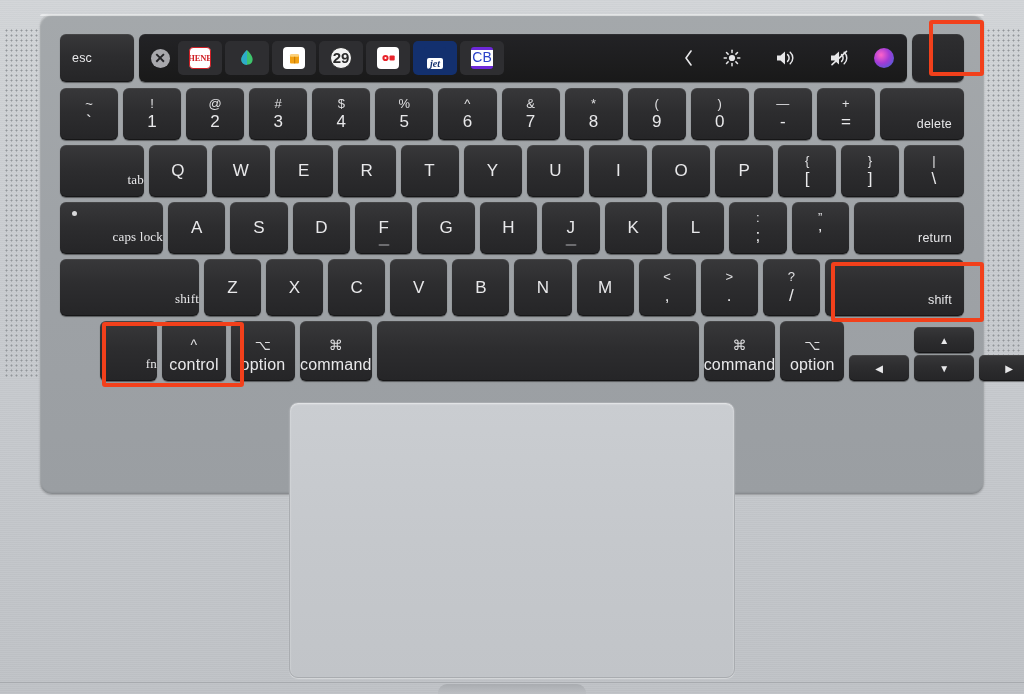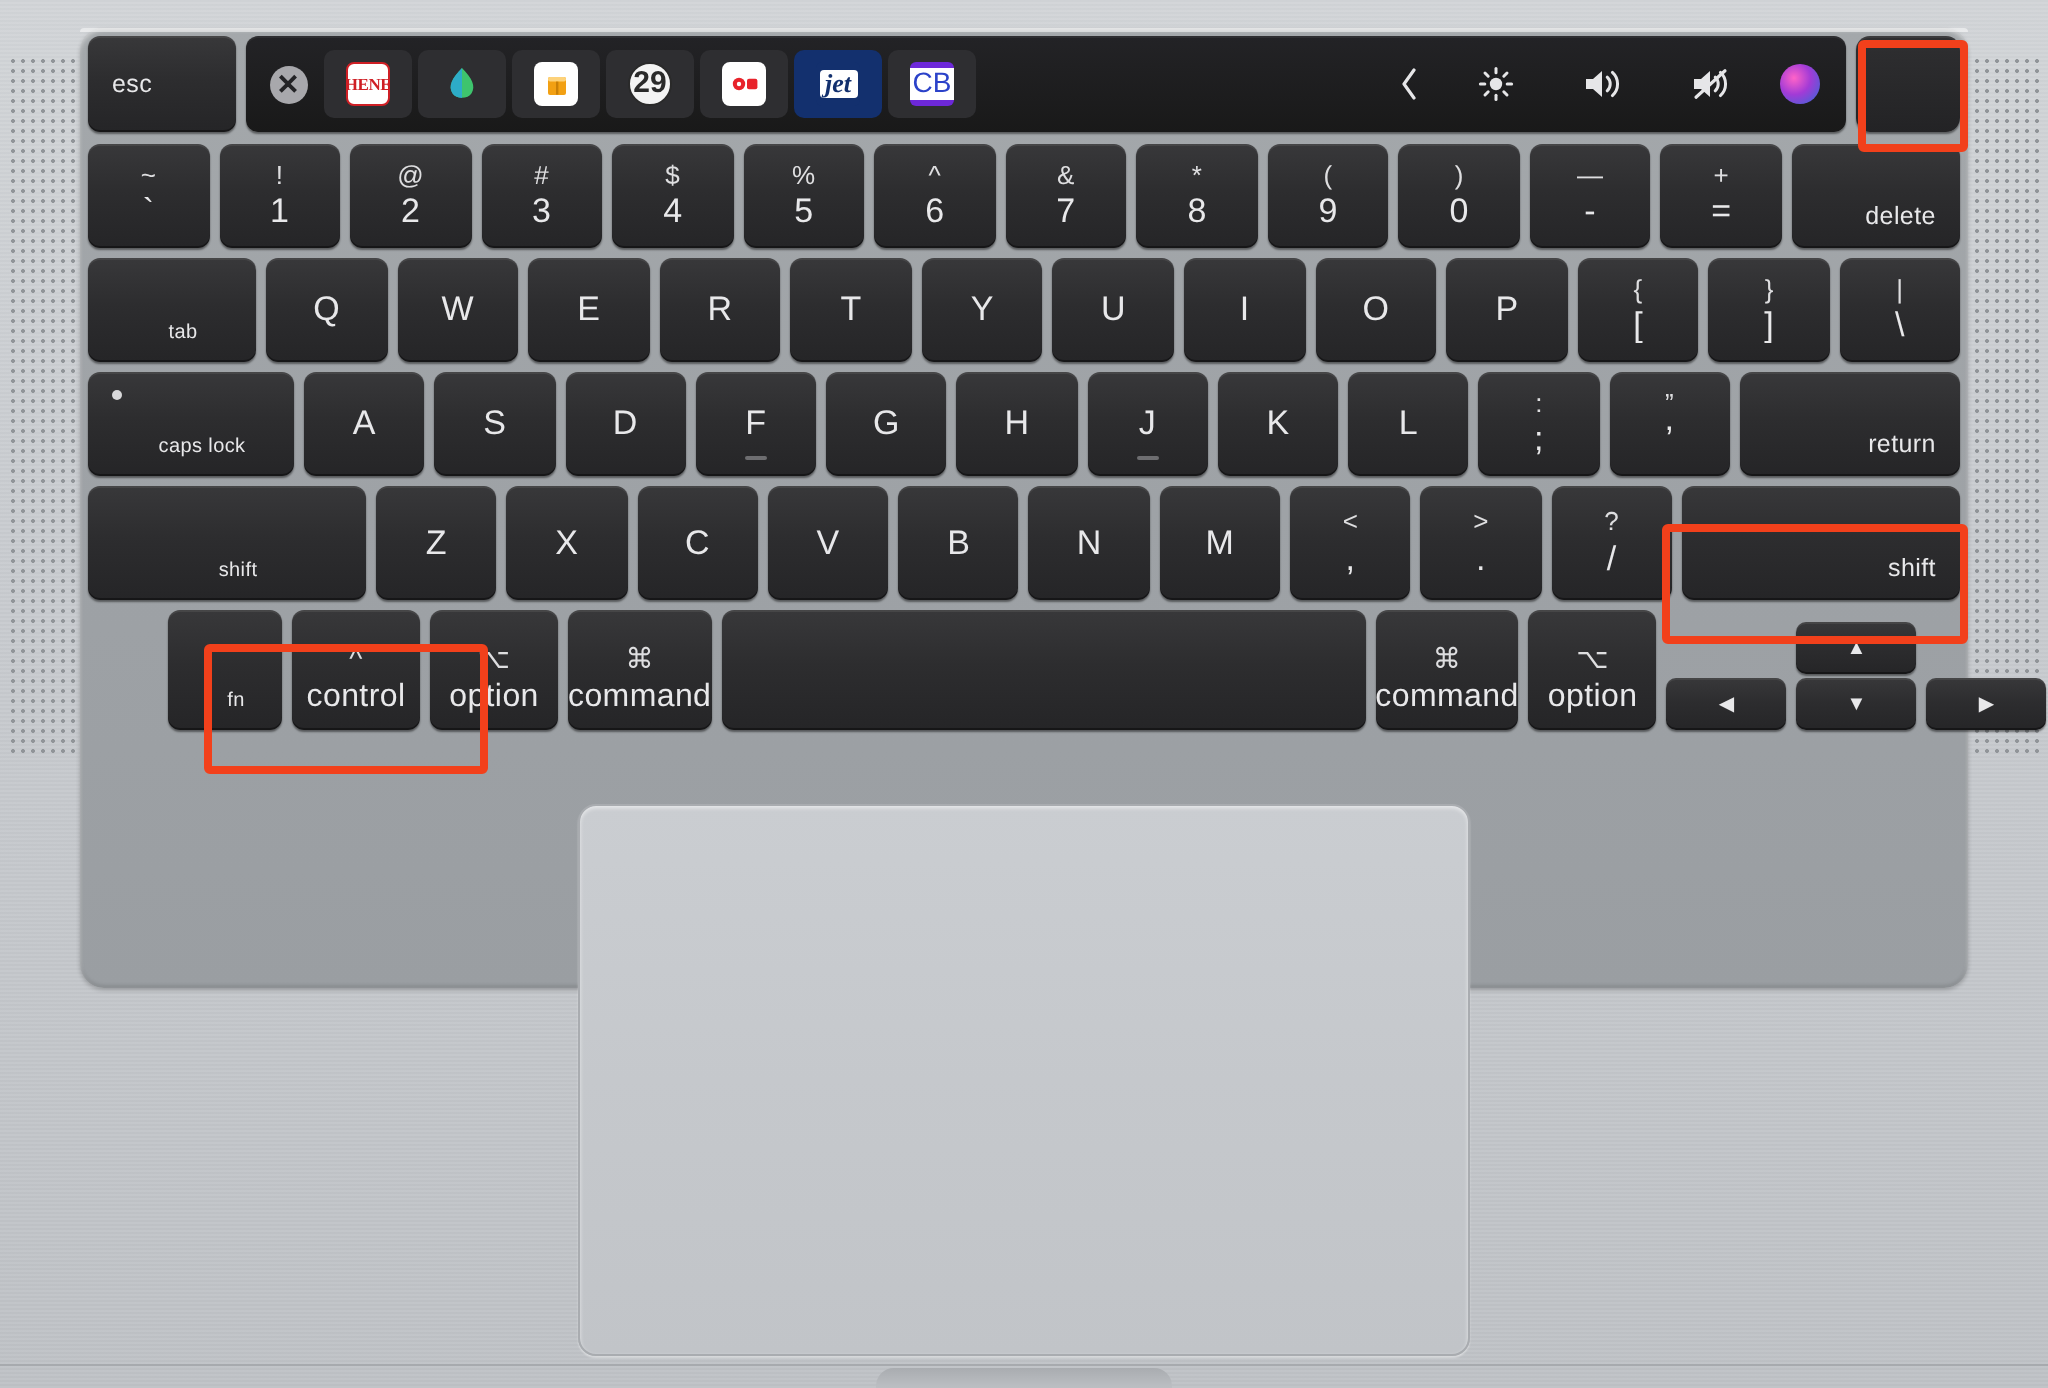--- a/index.html
+++ b/index.html
@@ -38,21 +38,21 @@
     left: 40px;
     top: 14px;
     width: 944px;
     height: 480px;
     border-radius: 12px;
     background: linear-gradient(180deg, #a4a8ab 0%, #9ea2a6 50%, #9a9ea2 100%);
     box-shadow:
       inset 0 1px 2px rgba(255,255,255,.55),
       inset 0 -1px 2px rgba(0,0,0,.18),
       0 1px 2px rgba(0,0,0,.22);
-    padding: 4px;
+    padding: 20px;
   }
 
   
   .speaker {
     position: absolute;
     top: 28px;
     width: 34px;
     height: 350px;
     background-image: radial-gradient(circle, #8e9296 0.9px, transparent 1.1px);
     background-size: 5px 5px;
@@ -98,24 +98,25 @@
     line-height: 1.05;
     display: block;
     text-align: center;
   }
   .key.dual { justify-content: center; gap: 3px; }
   .key.dual .top { font-size: 13px; opacity: .95; }
   .key.dual .bot { font-size: 17px; }
 
   
   .key.label-bl {
-    align-items: center;
+    align-items: flex-end;
     justify-content: flex-end;
     padding: 0 0 9px 11px;
-    font-size: 10px;
+    font-size: 13px;
+    font-family: Liberation Serif, serif;
   }
   .key.label-br {
     align-items: flex-end;
     justify-content: flex-end;
     padding: 0 12px 9px 0;
     font-size: 12.5px;
   }
   .key.label-cl {
     align-items: flex-start;
     justify-content: center;
@@ -254,22 +255,23 @@
   .ic-cup { background: #ffffff; font-size: 15px; }
   .ic-badge {
     background: #f3f3f3; color: #2a2a2a;
     border-radius: 50%; font-size: 15px;
     border: 1.5px solid #2a2a2a;
   }
   .ic-rec { background: #ffffff; }
   .ic-jet {
     background: #13306e; color: #ffffff;
     font-family: "Liberation Serif", serif;
-    font-size: 13px; font-style: italic;
+    font-size: 10px; font-style: italic;
     border-radius: 3px;
+    align-items: flex-end;
   }
   .ic-cb {
     background: #6d28d9; color: #ffffff;
     font-size: 14px; font-weight: 400; border-radius: 3px;
   }
   .ic-siri {
     border-radius: 50%;
     background: radial-gradient(circle at 35% 35%, #ff63c8 0%, #a23bd6 45%, #2f6bd8 100%);
   }
 

